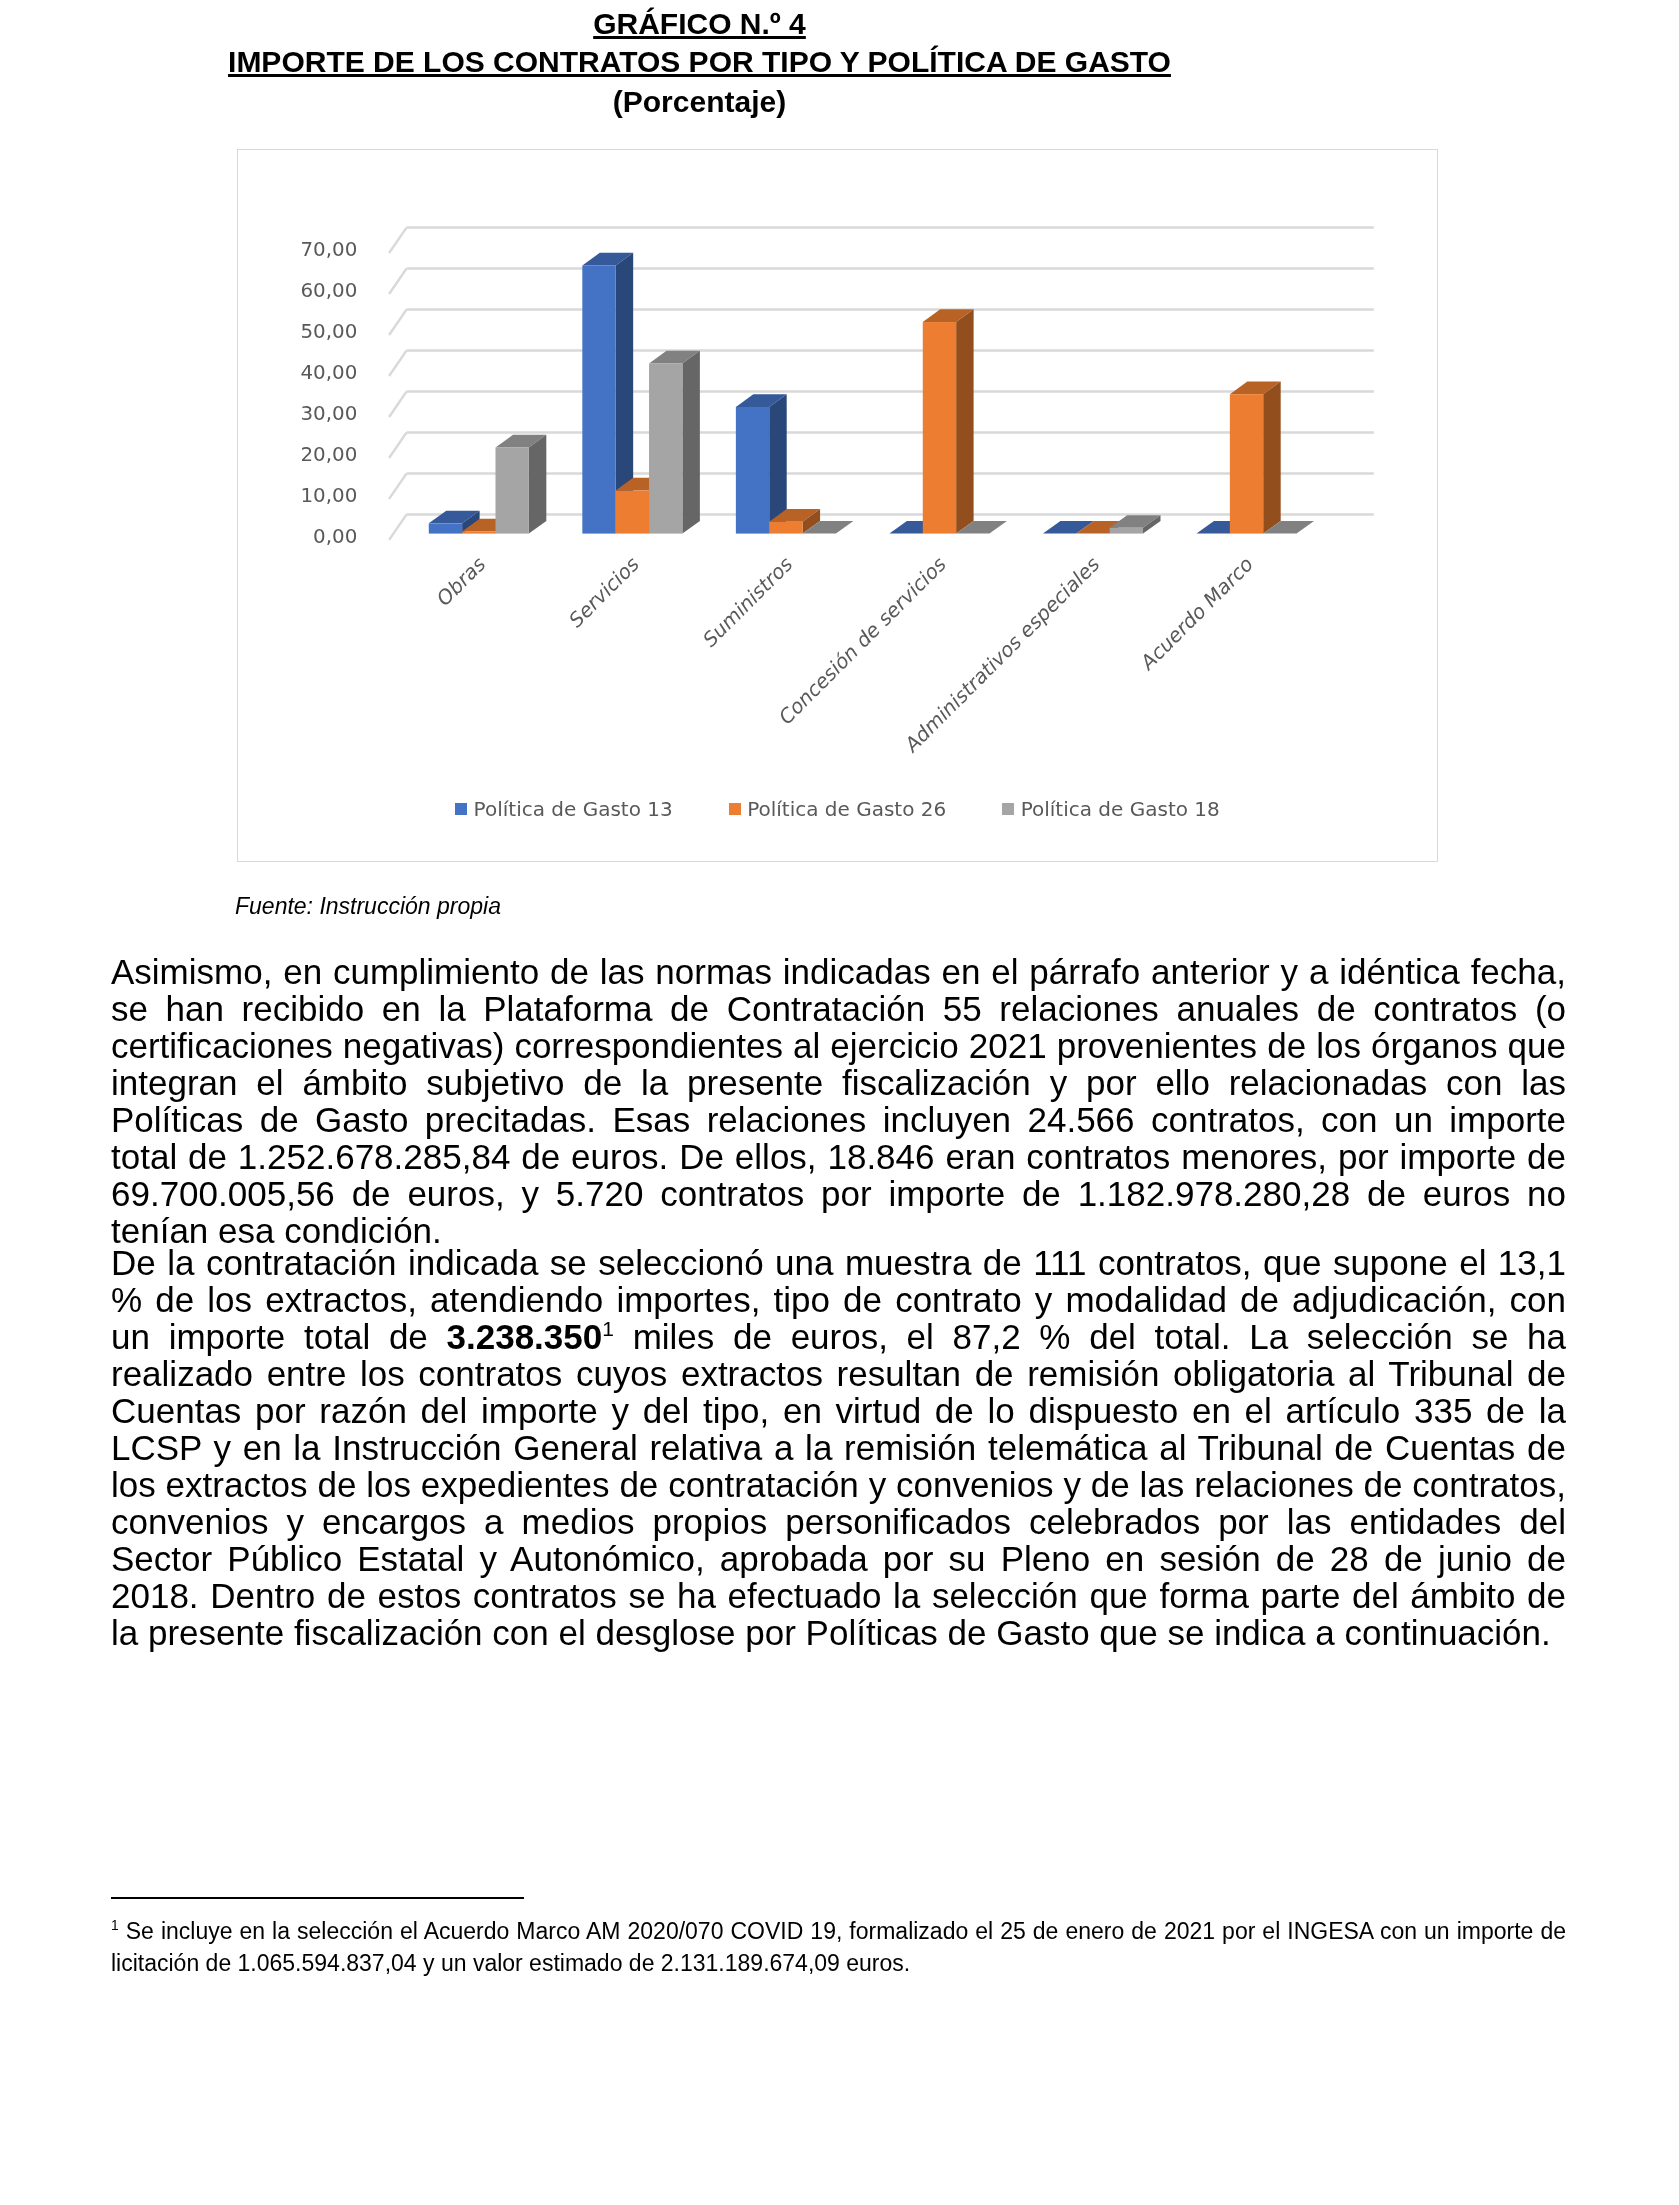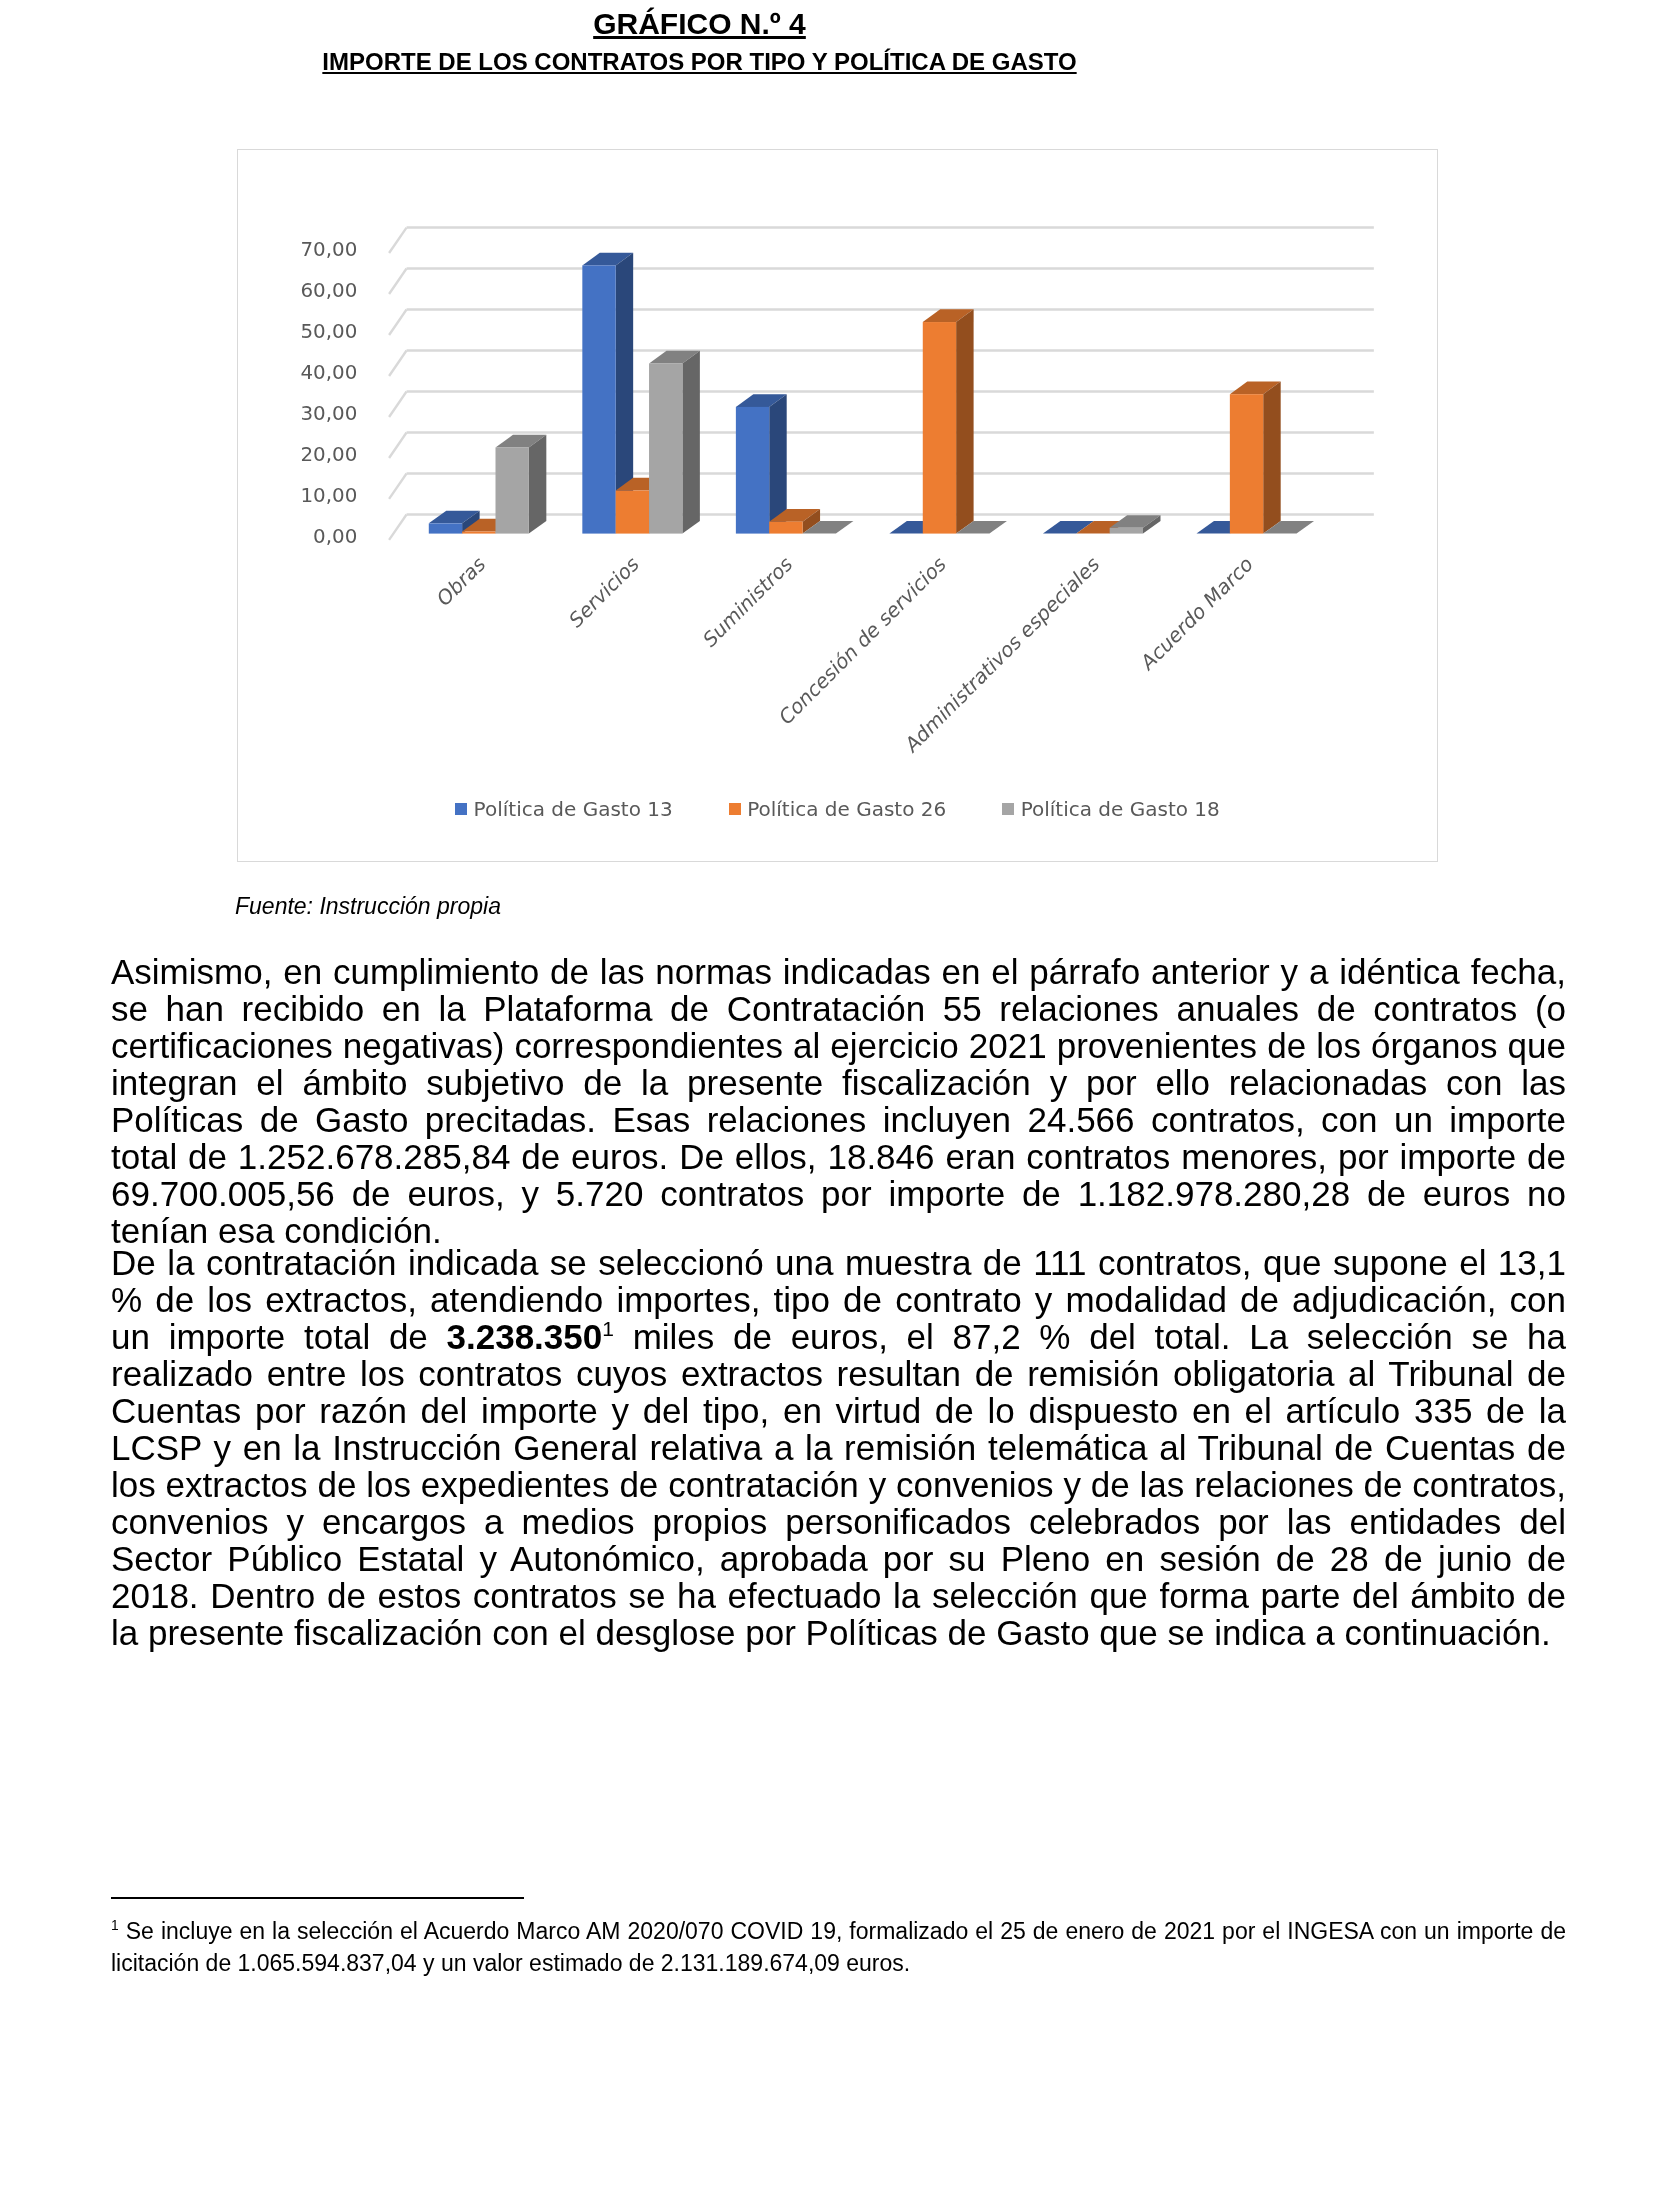--- a/index.html
+++ b/index.html
@@ -1,19 +1,19 @@
 <!DOCTYPE html>
 <html style="font-size:12.7px"><head>
 <meta charset="utf-8">
 <style>
   html, body { margin:0; padding:0; background:#fff; }
   body { width:1679px; height:2205px; position:relative; font-family:"Liberation Sans", sans-serif; color:#000; overflow:hidden; }
   .title-block { position:absolute; left:0; width:1399px; top:4.8px; text-align:center; font-weight:bold; }
   .t1 { font-size:30px; line-height:37px; text-decoration:underline; }
-  .t2 { font-size:24px; line-height:40px; text-decoration:underline; }
+  .t2 { font-size:30px; line-height:40px; text-decoration:underline; }
   .t3 { font-size:30px; line-height:40px; }
   .chart-frame { position:absolute; left:237px; top:149px; width:1201px; height:713px; border:1.6px solid #d9d9d9; box-sizing:border-box; background:#fff; }
   .chart-frame svg { position:absolute; left:0; top:0; }
   .ytick { font-family:"DejaVu Sans", sans-serif; font-size:25px; fill:#595959; }
   .xlab { font-family:"DejaVu Sans", sans-serif; font-size:25px; fill:#595959; font-style:italic; }
   .legend { position:absolute; left:0; right:0; top:647px; display:flex; justify-content:center; gap:56px; font-family:"DejaVu Sans", sans-serif; font-size:20px; color:#595959; }
   .legend-item { display:flex; align-items:center; gap:6.4px; }
   .swatch { width:12px; height:12px; display:inline-block; }
   .source { position:absolute; left:235px; top:893px; font-size:23px; font-style:italic; }
   .para { position:absolute; left:111px; width:1455px; font-size:35px; line-height:37px; text-align:justify; }
@@ -22,20 +22,21 @@
   .footnote-rule { position:absolute; left:111px; top:1897px; width:413px; height:2.4px; background:#000; }
   .footnote { position:absolute; left:111px; top:1915px; width:1455px; font-size:23px; line-height:32px; text-align:justify; }
   sup { font-size:0.6em; line-height:0; }
 </style>
 </head>
 <body>
 
 <div class="title-block">
   <div class="t1">GRÁFICO N.º 4</div>
   <div class="t2">IMPORTE DE LOS CONTRATOS POR TIPO Y POLÍTICA DE GASTO</div>
+  <div class="t3">(Porcentaje)</div>
 </div>
 
 <div class="chart-frame">
   <svg id="chart-svg" width="1198" height="710" viewBox="0 0 1508 894">
       <line x1="212" y1="459" x2="1430" y2="459" stroke="#d9d9d9" stroke-width="3"></line>
       <line x1="190" y1="491" x2="212" y2="459" stroke="#d9d9d9" stroke-width="3"></line>
       <text x="150" y="495" text-anchor="end" class="ytick">0,00</text>
       <line x1="212" y1="407.37857142857143" x2="1430" y2="407.37857142857143" stroke="#d9d9d9" stroke-width="3"></line>
       <line x1="190" y1="439.37857142857143" x2="212" y2="407.37857142857143" stroke="#d9d9d9" stroke-width="3"></line>
       <text x="150" y="443.37857142857143" text-anchor="end" class="ytick">10,00</text>

